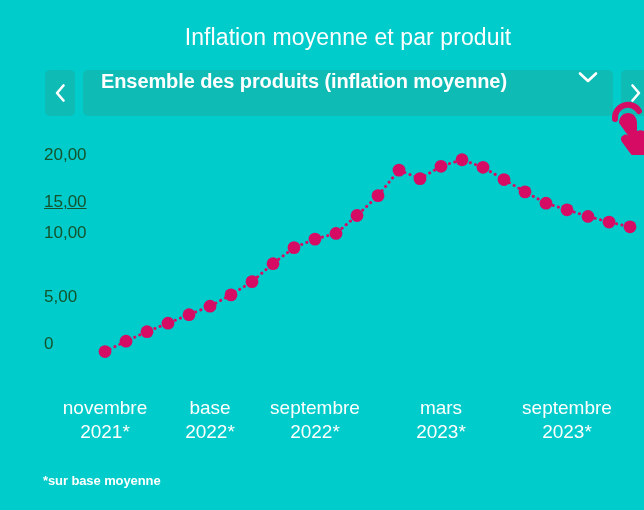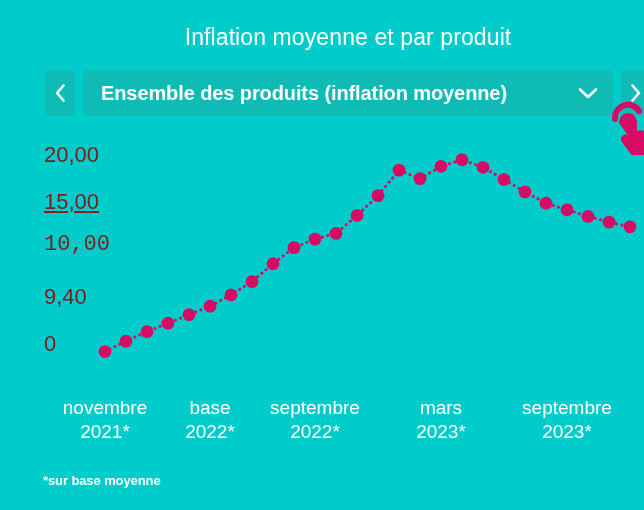--- a/index.html
+++ b/index.html
@@ -33,21 +33,21 @@
     border:none;border-radius:5px;
     display:flex;align-items:center;justify-content:center;
     cursor:pointer;padding:0;
     flex:0 0 auto;
   }
   .nav-btn svg{display:block;}
   .select-box{
     flex:1 1 auto;
     background:#0fbbb5;
     border-radius:5px;
-    display:flex;align-items:center;
+    display:flex;align-items:flex-start;
     padding:0 14px 0 18px;
     cursor:pointer;
     position:relative;
     min-width:0;
   }
   .select-label{
     flex:1 1 auto;
     color:#ffffff;
     font-size:20px;
     font-weight:700;
@@ -63,22 +63,22 @@
     position:absolute;left:579px;top:99px;width:62px;height:56px;
     pointer-events:none;
   }
 
   
   .chart{
     position:absolute;left:0;top:130px;width:644px;height:250px;
   }
   .ytick{
     position:absolute;
-    color:#7f1d1d;
-    font-size:22px;
+    color:#14532d;
+    font-size:17px;
     font-weight:400;
     left:18px;
     transform:translateY(-50%);
     white-space:nowrap;
   }
   .plot{
     position:absolute;left:0;top:0;width:644px;height:250px;
   }
 
   
@@ -145,22 +145,22 @@
                c3-1 6-1 8 1 c2-1 6-1 8 1 c2-0.5 5 0 6 2
                c2 1 3 3 3 6 v6 c0 7-5 12-13 12 h-8
                c-5 0-8-2-11-6 l-8-11 c-2-3-1-6 2-7 c2-1 4 0 5 2 l3 4 z" fill="#d60c64"></path>
     </svg>
   </div>
 
   <div class="chart">
     <div id="yticks">
         <div class="ytick" style="top: 25px;">20,00</div>
         <div class="ytick" style="top: 72.3px; text-decoration: underline;">15,00</div>
-        <div class="ytick" style="top: 114px; font-family: Liberation Mono, monospace;">10,00</div>
-        <div class="ytick" style="top: 166.8px;">9,40</div>
+        <div class="ytick" style="top: 103px;">10,00</div>
+        <div class="ytick" style="top: 166.8px;">5,00</div>
         <div class="ytick" style="top: 214px;">0</div>
       </div>
     <svg class="plot" id="plot" viewBox="0 0 644 250" preserveAspectRatio="none">
         <polyline points="79,221.56 100,211.165 121,201.715 142,193.21 163,184.705 184,176.2 205,164.86 226,151.63 247,133.675 268,117.61000000000001 289,109.10500000000002 310,103.43500000000002 331,85.48000000000002 352,65.63500000000002 373,40.12000000000003 394,48.625 415,36.34 436,29.725000000000023 457,37.285000000000025 478,49.57000000000002 499,61.85499999999999 520,73.195 541,79.81000000000003 562,86.42500000000001 583,92.095 604,96.82000000000001" fill="none" stroke="#d60c64" stroke-width="3" stroke-linecap="round" stroke-dasharray="0.1 5.4"></polyline>
         <circle cx="79.00" cy="221.56" r="6.4" fill="#d60c64"></circle>
         <circle cx="100.00" cy="211.16" r="6.4" fill="#d60c64"></circle>
         <circle cx="121.00" cy="201.72" r="6.4" fill="#d60c64"></circle>
         <circle cx="142.00" cy="193.21" r="6.4" fill="#d60c64"></circle>
         <circle cx="163.00" cy="184.71" r="6.4" fill="#d60c64"></circle>
         <circle cx="184.00" cy="176.20" r="6.4" fill="#d60c64"></circle>

